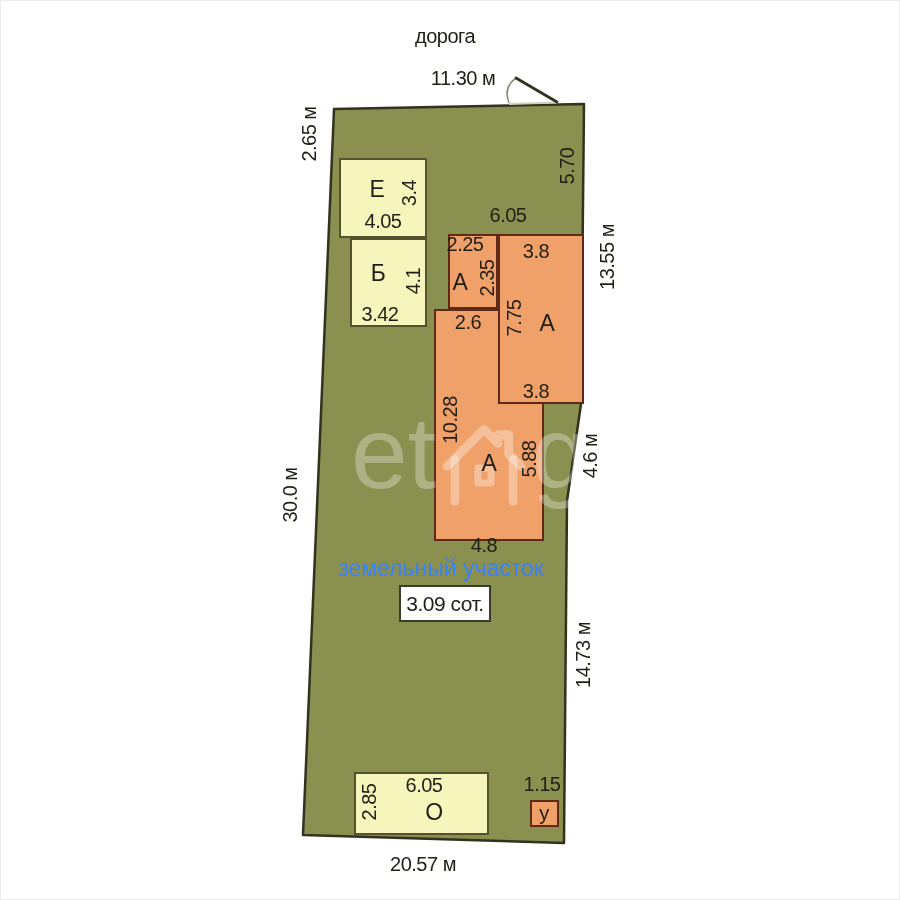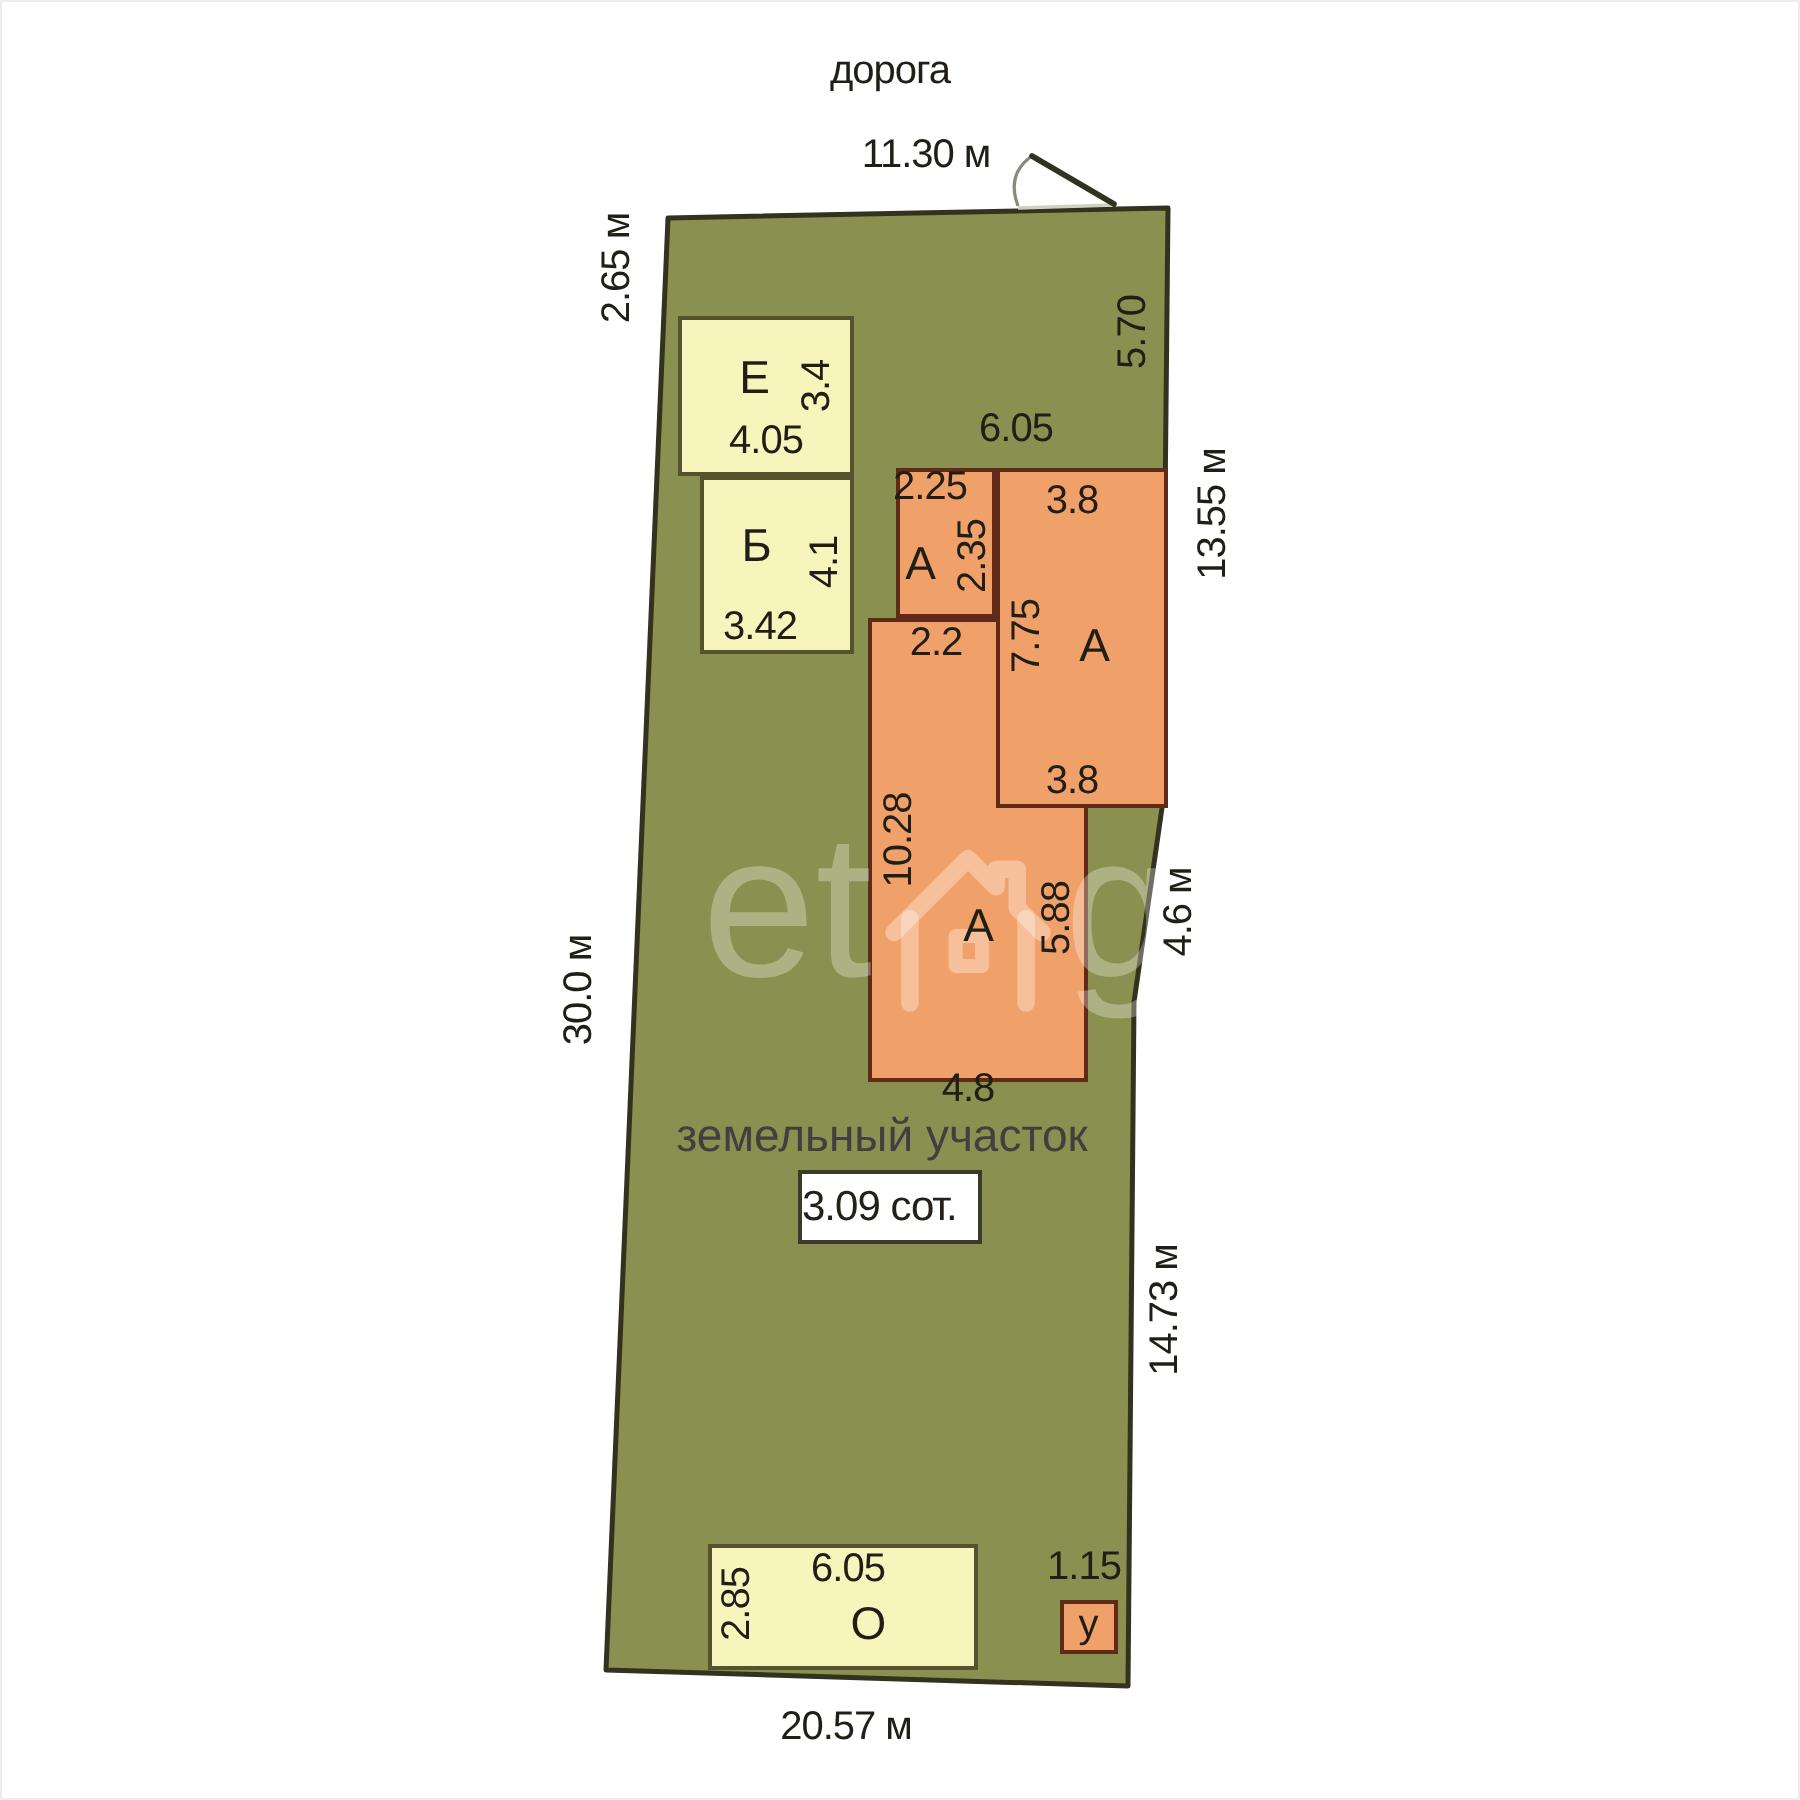--- a/index.html
+++ b/index.html
@@ -12,24 +12,24 @@
   .bld{position:absolute;box-sizing:border-box;z-index:2;}
   .bld.yellow{background:#f5f5bc;border:2px solid #55522e;}
   .bld.orange{background:#f0a169;border:2px solid #5f2a18;}
   .lbl{
     position:absolute;z-index:5;white-space:nowrap;
     transform:translate(-50%,-50%);
     font-size:20px;color:#201e16;letter-spacing:-0.5px;
   }
   .lbl.rot{transform:translate(-50%,-50%) rotate(-90deg);}
   .lbl.letter{font-size:23px;}
-  .lbl.white{color:#404040;font-size:23px;letter-spacing:0;}
+  .lbl.white{color:#3b82f6;font-size:23px;letter-spacing:0;}
   .area-box{
     position:absolute;z-index:4;background:#ffffff;border:2px solid #3b3b2b;
-    display:flex;align-items:center;box-sizing:border-box;
+    display:flex;align-items:center;justify-content:center;box-sizing:border-box;
   }
   .area-box span{font-size:21px;color:#23211a;letter-spacing:-0.5px;}
   .watermark{
     position:absolute;left:350px;top:390px;z-index:4;height:110px;
     display:flex;align-items:flex-end;gap:4px;
     font-weight:normal;font-size:102px;line-height:0.92;
     color:rgba(255,255,255,0.30);pointer-events:none;
   }
   .watermark svg{display:block;margin-bottom:-6px;}
 </style>
@@ -85,21 +85,21 @@
   <span class="lbl" style="left:379px;top:313px;">3.42</span>
 
   <span class="lbl" style="left:507px;top:214px;">6.05</span>
   <span class="lbl" style="left:464px;top:243px;">2.25</span>
   <span class="lbl letter" style="left:459px;top:281px;">А</span>
   <span class="lbl rot" style="left:486px;top:277px;">2.35</span>
   <span class="lbl" style="left:535px;top:250px;">3.8</span>
   <span class="lbl rot" style="left:513px;top:317px;">7.75</span>
   <span class="lbl letter" style="left:546px;top:322px;">А</span>
   <span class="lbl" style="left:535px;top:390px;">3.8</span>
-  <span class="lbl" style="left:467px;top:321px;">2.2</span>
+  <span class="lbl" style="left:467px;top:321px;">2.6</span>
   <span class="lbl rot" style="left:449px;top:419px;">10.28</span>
   <span class="lbl letter" style="left:488px;top:462px;">А</span>
   <span class="lbl rot" style="left:528px;top:458px;">5.88</span>
   <span class="lbl" style="left:483px;top:544px;">4.8</span>
 
   <span class="lbl white" style="left:440px;top:567px;">земельный участок</span>
   <div class="area-box" style="left:398px;top:584px;width:92px;height:37px;">
     <span>3.09 сот.</span>
   </div>
 

